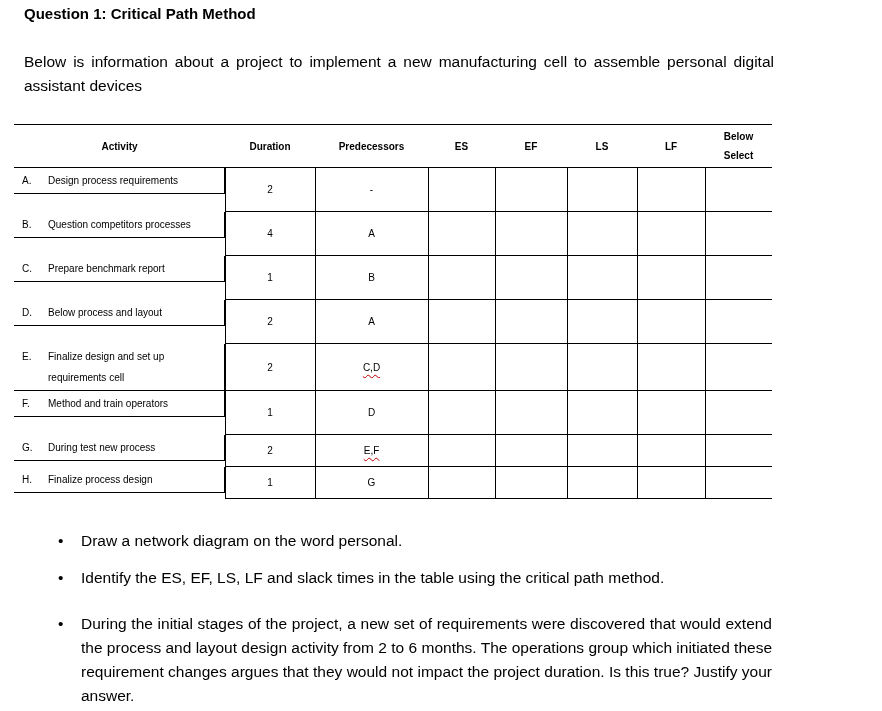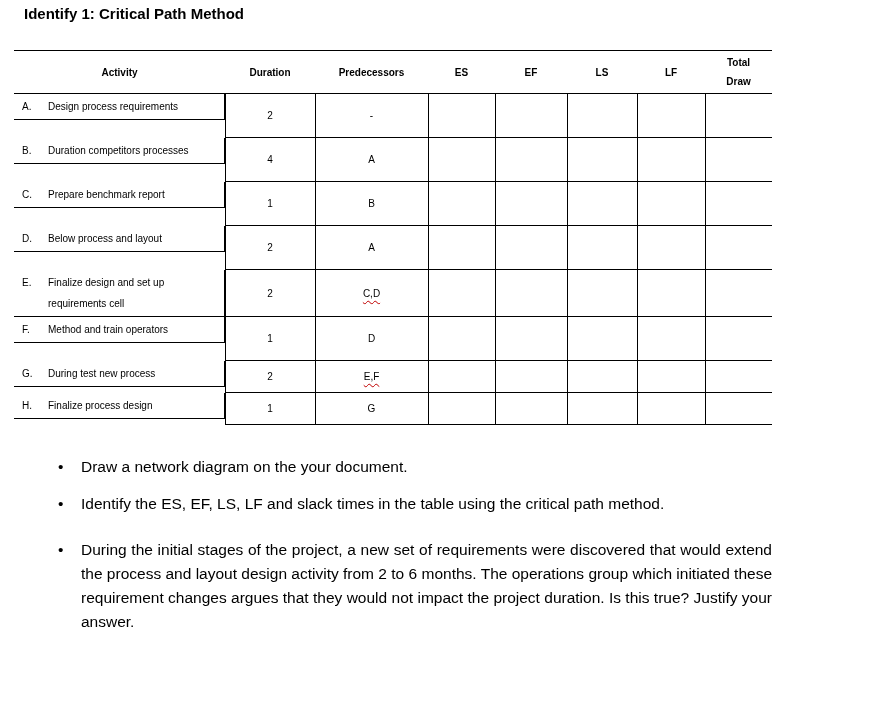--- a/index.html
+++ b/index.html
@@ -84,22 +84,23 @@
   .bullet-item.spaced { margin-top: 22px; }
   .bullet-marker { flex: 0 0 23px; }
   .bullet-text { flex: 1 1 auto; }
   .bullet-text.justify { text-align: justify; }
 </style>
 </head>
 <body>
 
 <div class="page">
 
-  <div class="doc-title">Identify 1: Critical Path Method</div>
-
+  <div class="doc-title">Question 1: Critical Path Method</div>
+
+  <p class="intro">Below is information about a project to implement a new manufacturing cell to assemble personal digital assistant devices</p>
 
   <table class="cpm-table">
     <colgroup>
       <col style="width:211px">
         <col style="width:90px">
         <col style="width:113px">
       <col style="width:67px">
         <col style="width:72px">
         <col style="width:70px">
       <col style="width:68px">
@@ -108,43 +109,43 @@
     <thead>
       <tr>
         <th>Activity</th>
         <th>Duration</th>
         <th>Predecessors</th>
         <th>ES</th>
         <th>EF</th>
         <th>LS</th>
         <th>LF</th>
         <th>
-          <div>Total</div>
-          <div>Draw</div>
+          <div>Below</div>
+          <div>Select</div>
         </th>
       </tr>
     </thead>
     <tbody>
       <tr class="row-tall">
         <td class="activity-cell">
           <span class="letter">A.</span>
           <span class="act-text">Design process requirements</span>
         </td>
         <td class="center-cell">2</td>
         <td class="center-cell">-</td>
         <td></td>
         <td></td>
         <td></td>
         <td></td>
         <td></td>
       </tr>
       <tr class="row-tall">
         <td class="activity-cell">
           <span class="letter">B.</span>
-          <span class="act-text">Duration competitors processes</span>
+          <span class="act-text">Question competitors processes</span>
         </td>
         <td class="center-cell">4</td>
         <td class="center-cell">A</td>
         <td></td>
         <td></td>
         <td></td>
         <td></td>
         <td></td>
       </tr>
       <tr class="row-tall">
@@ -224,21 +225,21 @@
         <td></td>
         <td></td>
         <td></td>
       </tr>
     </tbody>
   </table>
 
   <div class="bullets">
     <div class="bullet-item">
       <span class="bullet-marker">•</span>
-      <span class="bullet-text">Draw a network diagram on the your document.</span>
+      <span class="bullet-text">Draw a network diagram on the word personal.</span>
     </div>
     <div class="bullet-item">
       <span class="bullet-marker">•</span>
       <span class="bullet-text">Identify the ES, EF, LS, LF and slack times in the table using the critical path method.</span>
     </div>
     <div class="bullet-item spaced">
       <span class="bullet-marker">•</span>
       <span class="bullet-text justify">During the initial stages of the project, a new set of requirements were discovered that would extend the process and layout design activity from 2 to 6 months. The operations group which initiated these requirement changes argues that they would not impact the project duration. Is this true? Justify your answer.</span>
     </div>
   </div>

